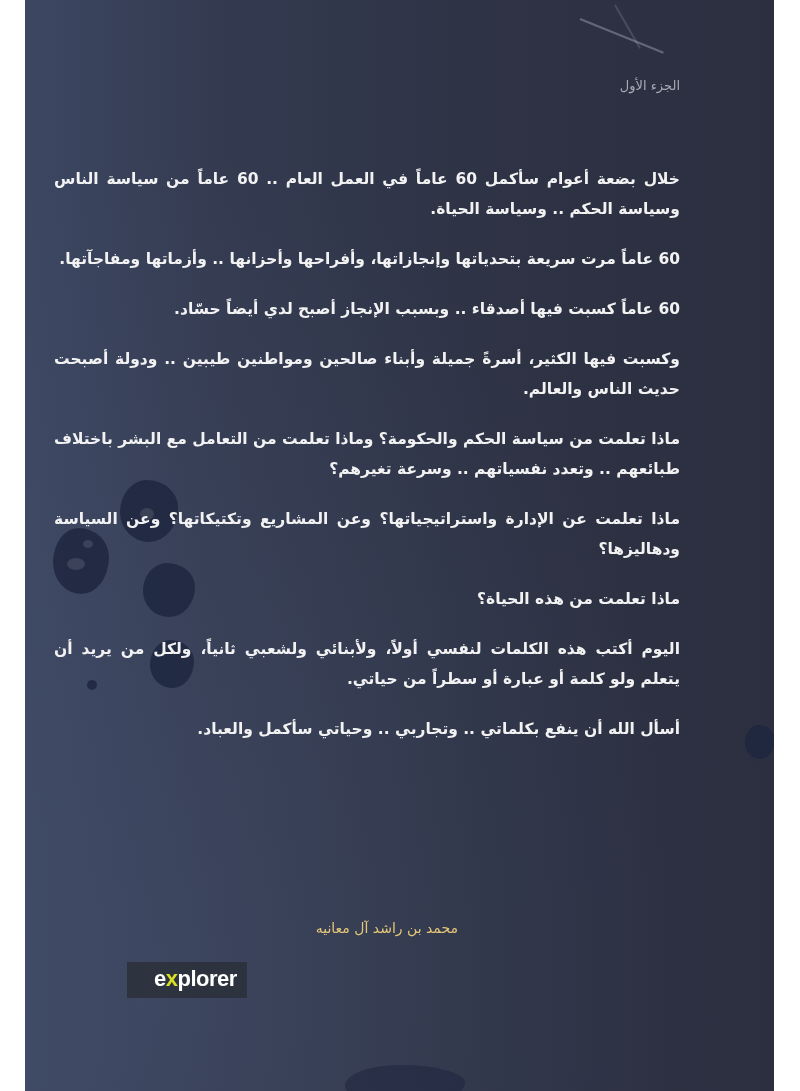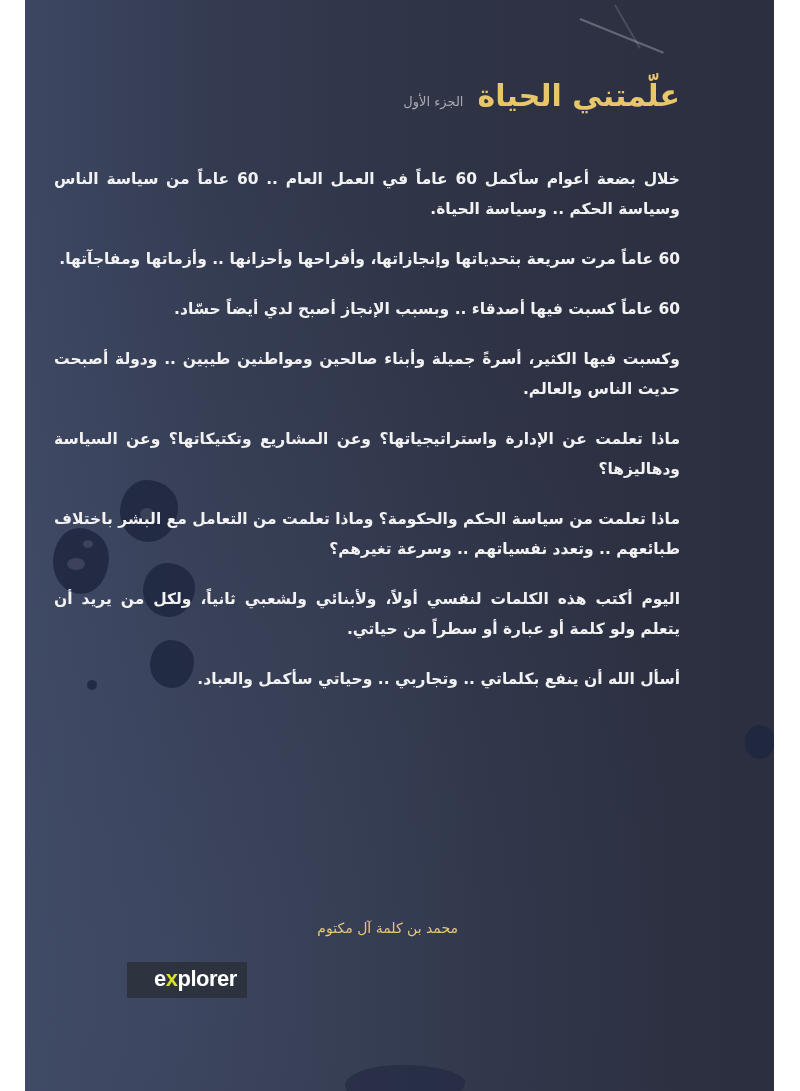--- a/index.html
+++ b/index.html
@@ -116,32 +116,32 @@
     <span class="hole" style="left:14px;top:30px;width:18px;height:12px;"></span>
     <span class="hole" style="left:30px;top:12px;width:10px;height:8px;"></span>
   </div>
   <div class="stain" style="left:118px;top:563px;width:52px;height:54px;"></div>
   <div class="stain" style="left:125px;top:640px;width:44px;height:48px;"></div>
   <div class="stain" style="left:62px;top:680px;width:10px;height:10px;"></div>
   <div class="stain" style="left:720px;top:725px;width:30px;height:34px;"></div>
   <div class="stain" style="left:320px;top:1065px;width:120px;height:40px;opacity:0.6;"></div>
 
   <div class="title-row">
-    <span class="title">علّمتني الحياة</span>
     <span class="subtitle">الجزء الأول</span>
   </div>
 
   <div class="body-text">
     <p>خلال بضعة أعوام سأكمل 60 عاماً في العمل العام .. 60 عاماً من سياسة الناس وسياسة الحكم .. وسياسة الحياة.</p>
     <p>60 عاماً مرت سريعة بتحدياتها وإنجازاتها، وأفراحها وأحزانها .. وأزماتها ومفاجآتها.</p>
     <p>60 عاماً كسبت فيها أصدقاء .. وبسبب الإنجاز أصبح لدي أيضاً حسّاد.</p>
     <p>وكسبت فيها الكثير، أسرةً جميلة وأبناء صالحين ومواطنين طيبين .. ودولة أصبحت حديث الناس والعالم.</p>
+    <p>ماذا تعلمت من سياسة الحكم والحكومة؟ وماذا تعلمت من التعامل مع البشر باختلاف طبائعهم .. وتعدد نفسياتهم .. وسرعة تغيرهم؟</p>
     <p>ماذا تعلمت عن الإدارة واستراتيجياتها؟ وعن المشاريع وتكتيكاتها؟ وعن السياسة ودهاليزها؟</p>
-    <p>ماذا تعلمت من سياسة الحكم والحكومة؟ وماذا تعلمت من التعامل مع البشر باختلاف طبائعهم .. وتعدد نفسياتهم .. وسرعة تغيرهم؟</p>
+    <p>ماذا تعلمت من هذه الحياة؟</p>
     <p>اليوم أكتب هذه الكلمات لنفسي أولاً، ولأبنائي ولشعبي ثانياً، ولكل من يريد أن يتعلم ولو كلمة أو عبارة أو سطراً من حياتي.</p>
     <p>أسأل الله أن ينفع بكلماتي .. وتجاربي .. وحياتي سأكمل والعباد.</p>
   </div>
 
-  <div class="author">محمد بن كلمة آل مكتوم</div>
+  <div class="author">محمد بن راشد آل معانيه</div>
 
   <div class="publisher"><span>e</span><span class="x">x</span><span>plorer</span></div>
 
 </div>
 
 </body></html>

